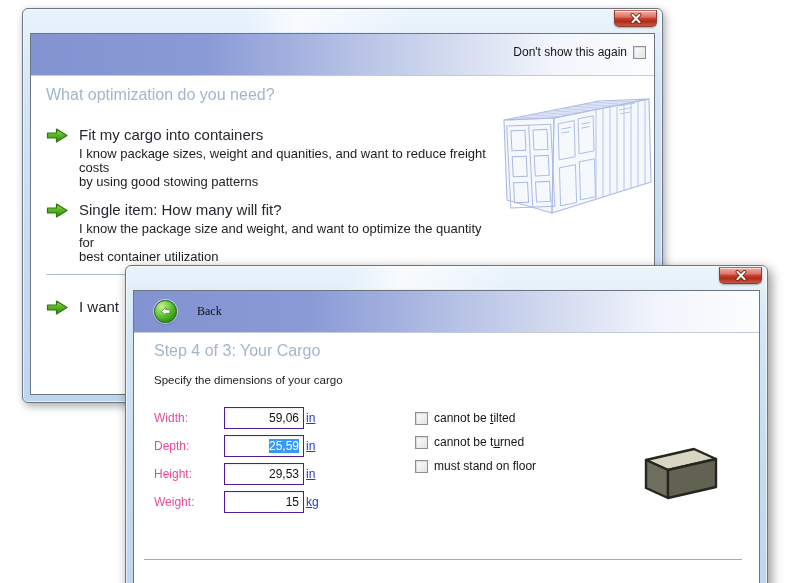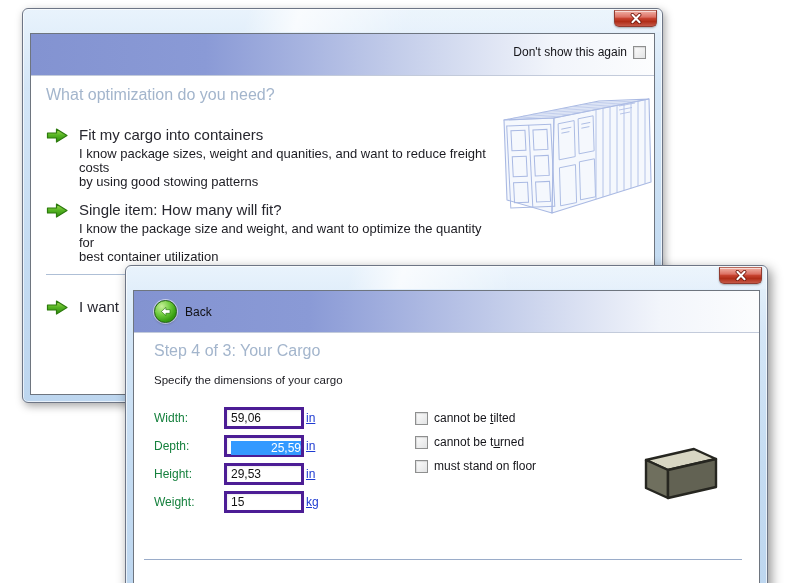--- a/index.html
+++ b/index.html
@@ -72,50 +72,51 @@
   .divider-1 { position:absolute; left:15px; right:18px; top:240px; height:1px; background:#aebfd6; }
 
   .container-art { position:absolute; left:468px; top:58px; }
 
   
   #cargo-window { left:125px; top:265px; width:643px; height:330px; z-index:10; box-shadow:3px 4px 12px rgba(0,0,0,.45), inset 0 0 0 1px rgba(255,255,255,.65); }
   #cargo-window .content { bottom:-4px; }
 
   .back-btn {
     position:absolute; left:20px; top:9px;
-    display:flex; align-items:center; gap:8px;
+    display:flex; align-items:center; gap:20px;
     background:none; border:none; padding:0; cursor:default;
-    font-family:Liberation Sans, sans-serif; font-size:12px; color:#101014;
+    font-family:Liberation Serif, serif; font-size:12px; color:#101014;
   }
   .back-circle {
     width:23px; height:23px; border-radius:50%;
     background:radial-gradient(circle at 32% 26%, #c8f09a 0%, #6ecb3e 40%, #379f12 70%, #1f8004 100%);
     border:1px solid #2a6b10;
     box-shadow:0 0 0 1px rgba(255,255,255,.55), 0 1px 2px rgba(0,0,0,.35);
     display:flex; align-items:center; justify-content:center;
   }
 
   #step-heading { position:absolute; left:20px; top:51px; }
   #step-instruction { position:absolute; left:20px; top:83px; }
 
   .form-row { position:absolute; left:20px; height:22px; }
-  .form-row .f-label { position:absolute; left:0; top:4px; font-size:12px; color:#15803d; }
+  .form-row .f-label { position:absolute; left:0; top:4px; font-size:12px; color:#ec4899; }
   .form-row .f-input {
     position:absolute; left:70px; top:0; width:80px; height:22px;
-    border:3px solid #4c1d95; background:#fff; font-family:inherit;
+    border:1px solid #4c1d95; background:#fff; font-family:inherit;
     font-size:12px; color:#111; padding:2px 4px;
     box-shadow:inset 1px 1px 2px rgba(0,0,0,.08);
+    text-align:right;
   }
   .form-row .f-unit {
     position:absolute; left:152px; top:4px; font-size:12px;
     color:#1e3bd2; text-decoration:underline;
   }
   #row-width  { top:116px; } #row-depth { top:144px; }
   #row-height { top:172px; } #row-weight { top:200px; }
-  .sel-text { background:#3399ff; color:#fff;padding-left:40px; }
+  .sel-text { background:#3399ff; color:#fff; }
   .f-input.as-div { line-height:16px; }
 
   .constraint {
     position:absolute; left:253px;
     display:flex; align-items:center; gap:6px; font-size:12px; color:#15151a;padding-left:28px;
   }
   #constraint-0 { top:120px; } #constraint-1 { top:144px; } #constraint-2 { top:168px; }
   .u { text-decoration:underline; }
 
   .cargo-box-art { position:absolute; left:508px; top:149px; }

